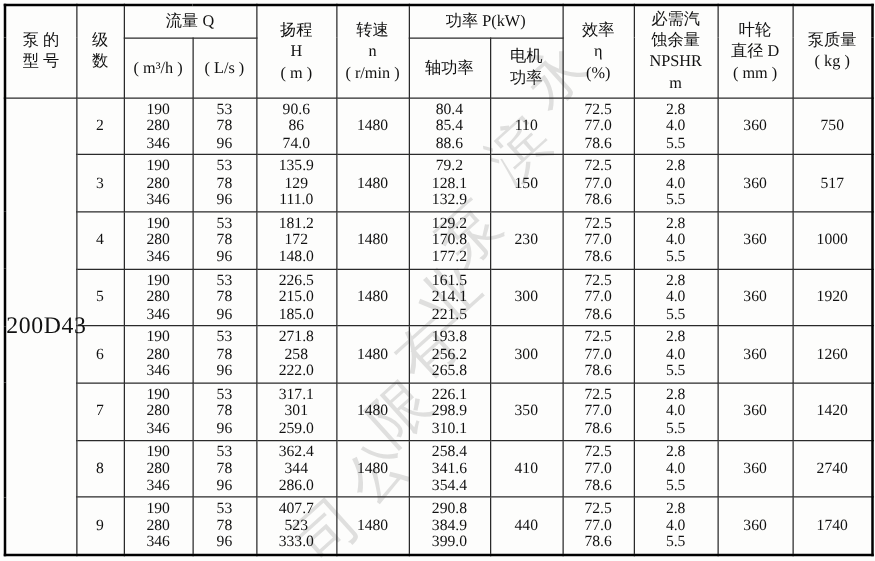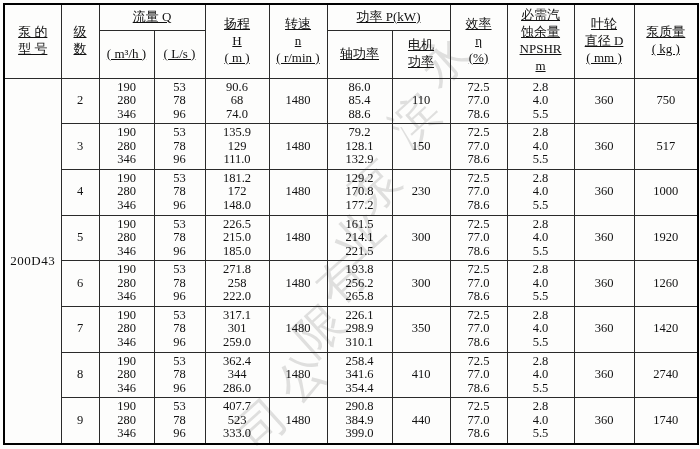--- a/index.html
+++ b/index.html
@@ -27,25 +27,25 @@
     border:2px solid #000;
     background:transparent;
   }
   th,td{
     border:1px solid #2a2a2a;
     text-align:center;vertical-align:middle;
     padding:0;margin:0;
     font-weight:normal;
     white-space:pre-line;
   }
-  thead th{font-size:13px;line-height:1.3;text-decoration:underline;}
+  thead th{font-size:13px;line-height:1.3;}
   thead tr.h1{height:26px;}
   thead tr.h2{height:48px;padding-left:18px;}
   tbody td{font-size:12.5px;line-height:13.5px;height:41px;}
-  td.model-cell{font-size:13px;letter-spacing:0.5px;}
+  td.model-cell{font-size:19px;letter-spacing:0.5px;}
 </style>
 </head>
 <body>
 
 <div class="page">
 
   <div class="watermark" id="watermark">
       <span style="left: 420px; top: 28px;">永</span>
       <span style="left: 392px; top: 88px;">滨</span>
       <span style="left: 352px; top: 155px;">泵</span>
@@ -110,24 +110,24 @@
         <tr>
           <td rowspan="8" class="model-cell">200D43</td>
           <td>2</td>
           <td>190
 280
 346</td>
           <td>53
 78
 96</td>
           <td>90.6
-68
+86
 74.0</td>
           <td>1480</td>
-          <td>86.0
+          <td>80.4
 85.4
 88.6</td>
           <td>110</td>
           <td>72.5
 77.0
 78.6</td>
           <td>2.8
 4.0
 5.5</td>
           <td>360</td>

